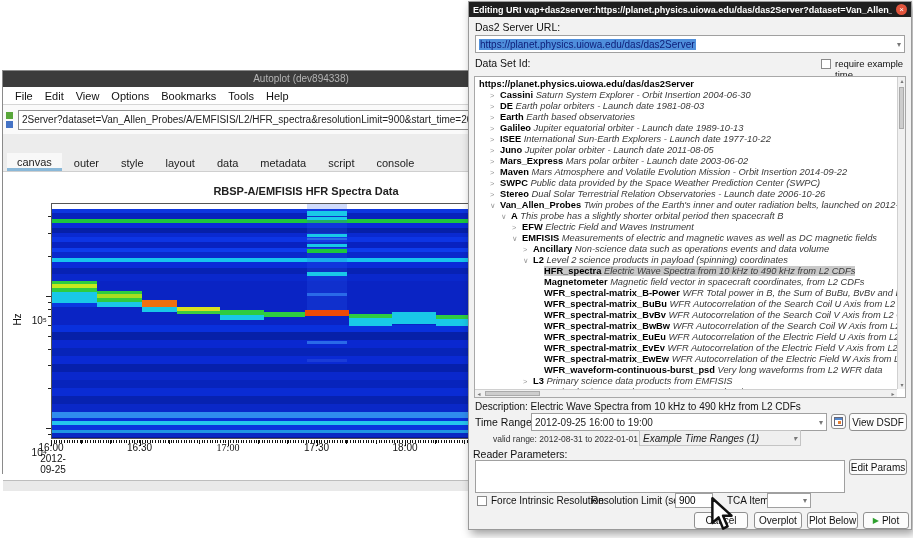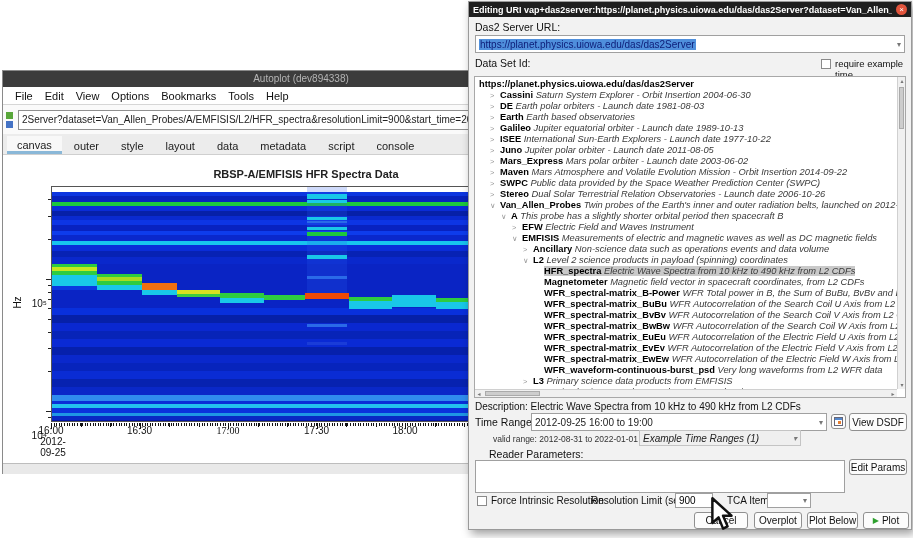--- a/index.html
+++ b/index.html
@@ -14,21 +14,21 @@
   #ap-menubar{height:18px;background:#fff;border-bottom:1px solid #d6d6d6;
     display:flex;align-items:center;padding-left:6px}
   .menuitem{font-size:11px;color:#111;padding:1px 6px}
   #ap-urlrow{height:29px;background:#fafafa;display:flex;align-items:center;
     padding:0 3px;gap:3px}
   #ap-urlicon{width:9px;height:16px;display:flex;flex-direction:column;gap:2px}
   #ap-urlicon .sq1{width:7px;height:7px;background:#58a63a}
   #ap-urlicon .sq2{width:7px;height:7px;background:#4472c4}
   #ap-urlinput{flex:1;height:20px;border:1px solid #8f8f8f;background:#fff;
     font-family:"Liberation Sans",sans-serif;font-size:10px;color:#222;padding:0 3px}
-  #ap-tabs{height:21px;background:#ececec;border-bottom:1px solid #cfcfcf;
+  #ap-tabs{height:38px;background:#ececec;border-bottom:1px solid #cfcfcf;
     display:flex;align-items:flex-end;padding-left:4px;gap:2px}
   .tab{font-size:11px;color:#222;padding:3px 10px 2px 10px}
   .tab.sel{background:#f8f8f8;border-bottom:3px solid #8ab8d8;padding-bottom:0}
   #ap-canvas{position:relative;height:308px;background:#fff;overflow:hidden}
   #ap-status{height:11px;background:#e9e9e9;border-top:1px solid #bdbdbd}
 
   
   #plot-title{position:absolute;left:48px;top:13px;width:510px;text-align:center;
     font-size:11px;font-weight:bold;color:#222}
   #plotwrap{position:absolute;left:48px;top:31px;width:510px;height:236px}
@@ -310,21 +310,21 @@
     </div>
   </div>
   <div class="btn" style="left:380px;top:411px;width:58px;height:18px">View DSDF</div>
 
   <div class="lbl small" style="left:24px;top:432px">valid range: 2012-08-31 to 2022-01-01</div>
   <div class="combo italic" style="left:170px;top:428px;width:162px;height:16px;background:#efefef;border-color:#c4c4c4">
     <span>Example Time Ranges (1)</span>
     <span class="chevron">▾</span>
   </div>
 
-  <div class="lbl" style="left:20px;top:446px">Reader Parameters:</div>
+  <div class="lbl" style="left:4px;top:446px">Reader Parameters:</div>
   <div id="reader-textarea"></div>
   <div class="btn" style="left:380px;top:457px;width:58px;height:16px">Edit Params</div>
 
   <div class="cb" style="left:8px;top:494px"></div>
   <div class="lbl" style="left:22px;top:493px;font-size:10px">Force Intrinsic Resolution</div>
   <div class="lbl" style="left:122px;top:493px;font-size:10px">Resolution Limit (sec):</div>
   <input style="position: absolute; left: 206px; top: 491px; width: 38px; height: 15px; border: 1px solid rgb(160, 160, 160); font-family: &quot;Liberation Sans&quot;, sans-serif; font-size: 10px; padding: 0px 3px;" readonly="" value="900">
   <div class="lbl" style="left:258px;top:493px;font-size:10px">TCA Item:</div>
   <div class="combo" style="left:298px;top:491px;width:44px;height:15px">
     <span class="chevron">▾</span>

